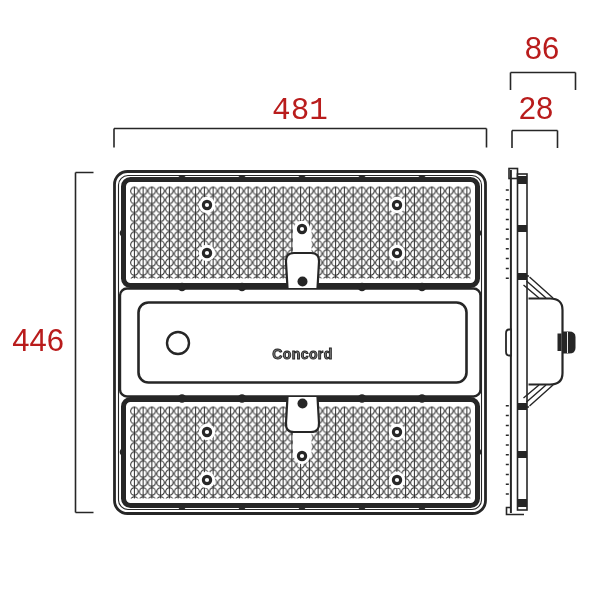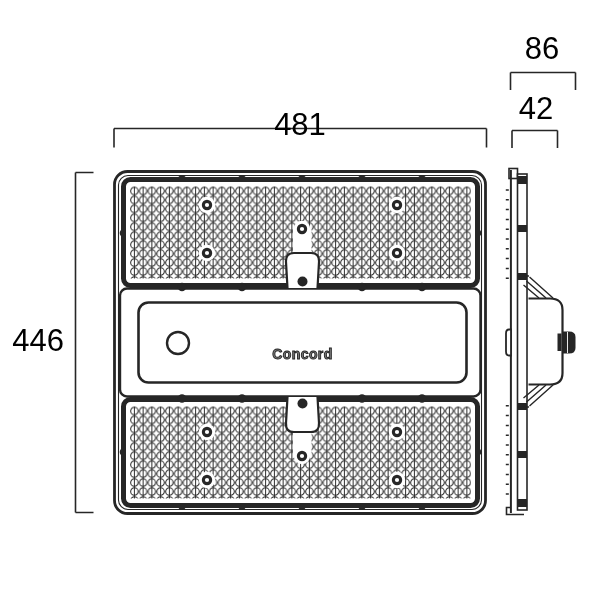--- a/index.html
+++ b/index.html
@@ -2,24 +2,24 @@
 <html><head>
 <meta charset="utf-8">
 <style>
   html,body{margin:0;padding:0;background:#fff;}
   #canvas{
     position:relative;width:600px;height:600px;background:#fff;overflow:hidden;
     font-family:"Liberation Sans", sans-serif;
   }
   #linework{position:absolute;left:0;top:0;width:600px;height:600px;}
   .dim-text{
-    position:absolute;color:#000000;font-size:31px;line-height:1.1;
+    position:absolute;color:#b91c1c;font-size:31px;line-height:1.1;
     font-weight:400;text-align:center;white-space:nowrap;
   }
-  #dim-width-text{left:240px;top:108px;width:120px;}
+  #dim-width-text{left:240px;top:94px;width:120px;font-family:Liberation Mono, monospace;}
   #dim-depth-overall-text{left:512px;top:32px;width:60px;}
   #dim-depth-body-text{left:506px;top:92px;width:60px;}
   #dim-height-text{left:4px;top:324px;width:60px;text-align:right;}
   #brand-label-text{
     position:absolute;left:242px;top:346px;width:121px;text-align:center;
     font-size:14px;font-weight:700;letter-spacing:0.4px;
     color:#7a7a7a;-webkit-text-stroke:0.9px #222;
   }
 </style>
 </head>
@@ -167,16 +167,16 @@
         <rect x="557.5" y="333.5" width="4" height="17.5" fill="#262626"></rect>
         <path d="M562.5 331.5 H569 Q575.5 331.5 575.5 337 V348 Q575.5 353.5 569 353.5 H562.5 Z" fill="#262626"></path>
         <line x1="567.5" y1="332" x2="567.5" y2="353" stroke="#fff" stroke-width="0.9"></line>
       </g>
     </g>
   </svg>
 
   <div class="dim-text" id="dim-width-text">481</div>
   <div class="dim-text" id="dim-height-text">446</div>
   <div class="dim-text" id="dim-depth-overall-text">86</div>
-  <div class="dim-text" id="dim-depth-body-text">42</div>
+  <div class="dim-text" id="dim-depth-body-text">28</div>
   <div id="brand-label-text">Concord</div>
 
 </div>
 
 </body></html>

